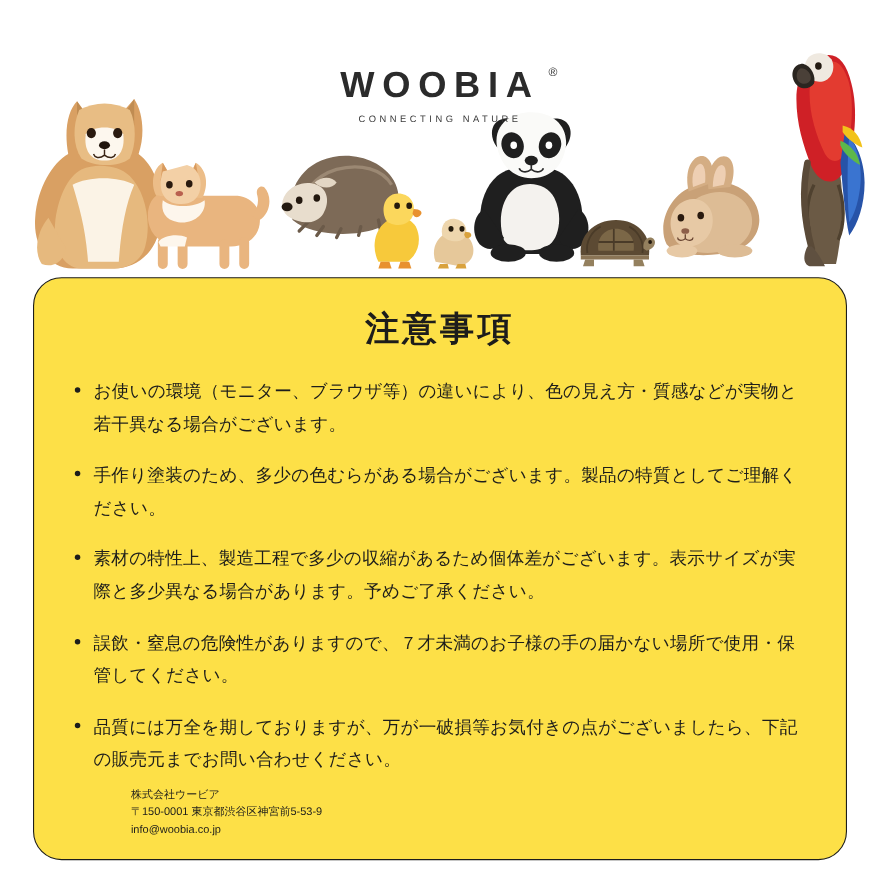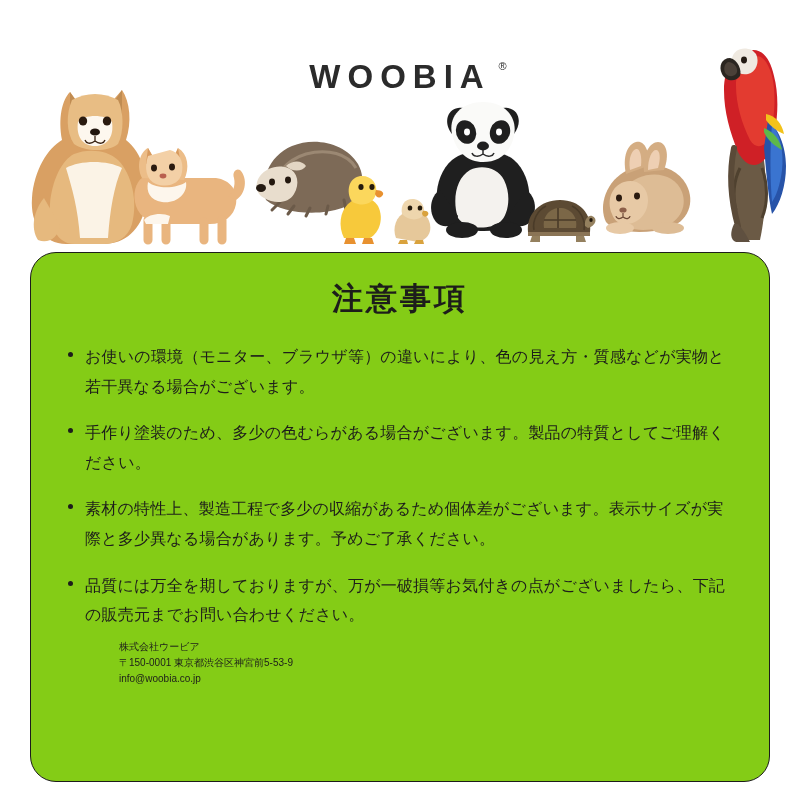--- a/index.html
+++ b/index.html
@@ -68,21 +68,21 @@
   
   .notice-card {
     position: absolute;
     left: 30px;
     top: 252px;
     width: 740px;
     height: 530px;
     border: 1.6px solid #1d1d1b;
     border-radius: 26px;
     box-sizing: border-box;
-    background: #84cc16;
+    background: #fde047;
     z-index: 4;
   }
   .notice-title {
     text-align: center;
     font-size: 31px;
     font-weight: 700;
     letter-spacing: 3px;
     margin-top: 25px;
     color: #1d1d1b;
   }
@@ -275,29 +275,31 @@
       <path d="M40 196 C36 204 36 212 42 214 L56 214 C52 206 48 200 44 196 Z" fill="#5f5040"></path>
     </svg>
   </div>
 </div>
 
 <div class="logo-block">
   <div class="logo-word">
     <span>WOOBIA</span>
     <span class="logo-reg">®</span>
   </div>
+  <div class="logo-tag">CONNECTING NATURE</div>
 </div>
 
 <div class="notice-card">
   <div class="notice-title">注意事項</div>
 
   <ul class="notice-list">
     <li>お使いの環境（モニター、ブラウザ等）の違いにより、色の見え方・質感などが実物と若干異なる場合がございます。</li>
     <li>手作り塗装のため、多少の色むらがある場合がございます。製品の特質としてご理解ください。</li>
     <li>素材の特性上、製造工程で多少の収縮があるため個体差がございます。表示サイズが実際と多少異なる場合があります。予めご了承ください。</li>
+    <li>誤飲・窒息の危険性がありますので、７才未満のお子様の手の届かない場所で使用・保管してください。</li>
     <li>品質には万全を期しておりますが、万が一破損等お気付きの点がございましたら、下記の販売元までお問い合わせください。</li>
   </ul>
 
   <div class="contact-block">
     <div>株式会社ウービア</div>
     <div>〒150-0001 東京都渋谷区神宮前5-53-9</div>
     <div>info@woobia.co.jp</div>
   </div>
 </div>
 

